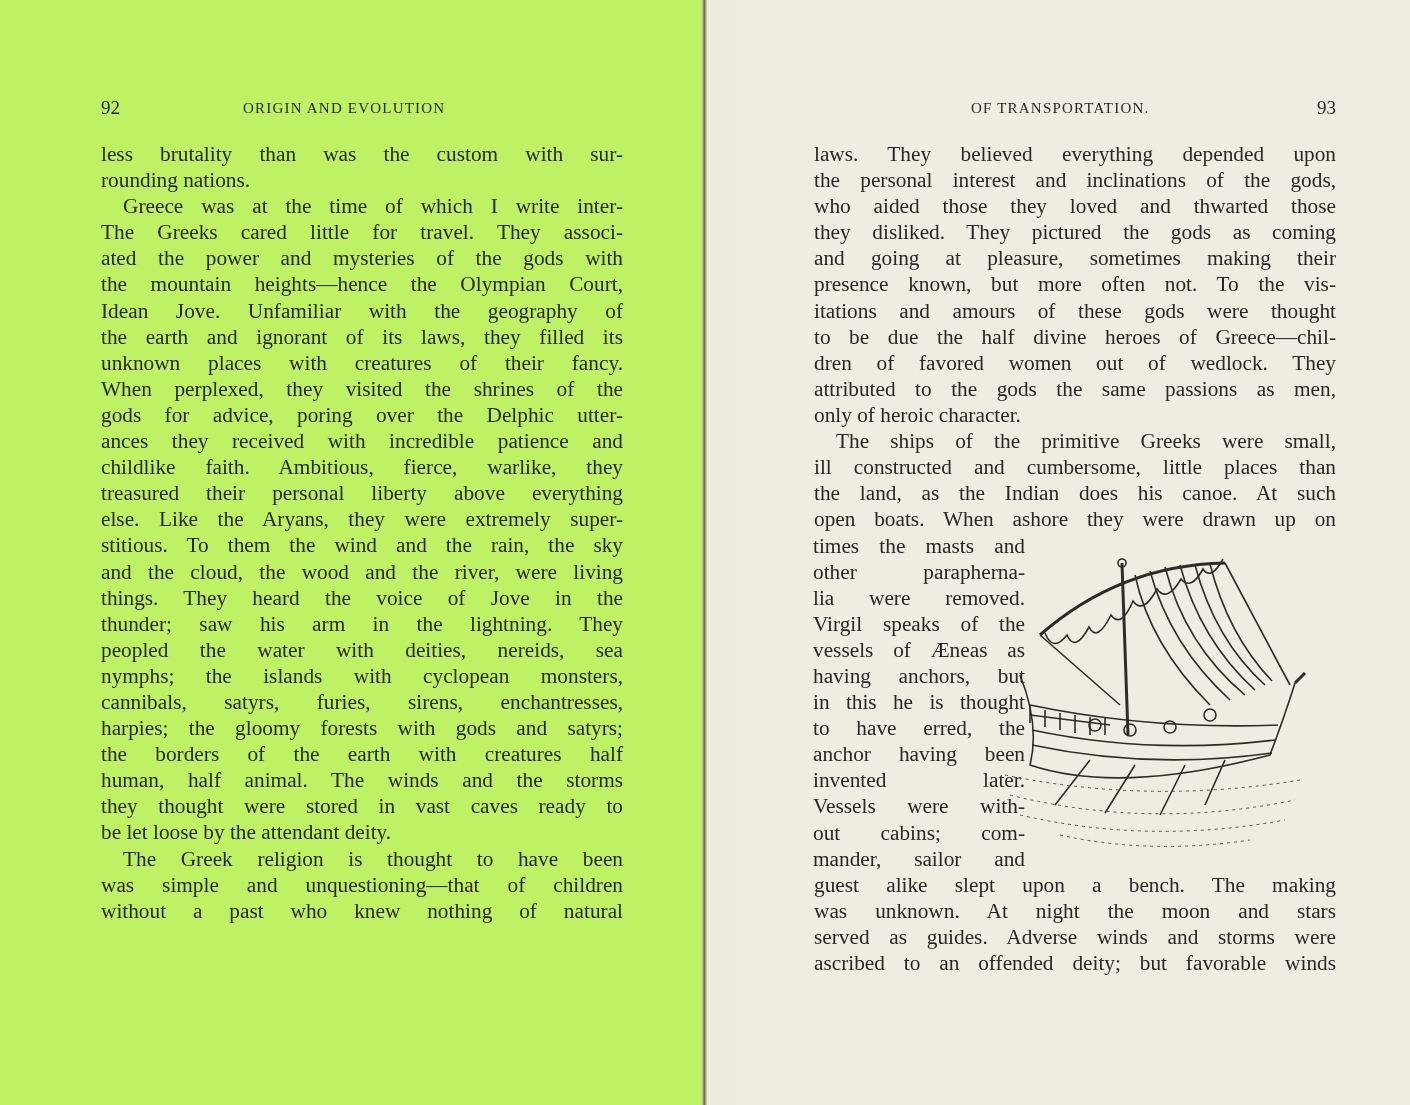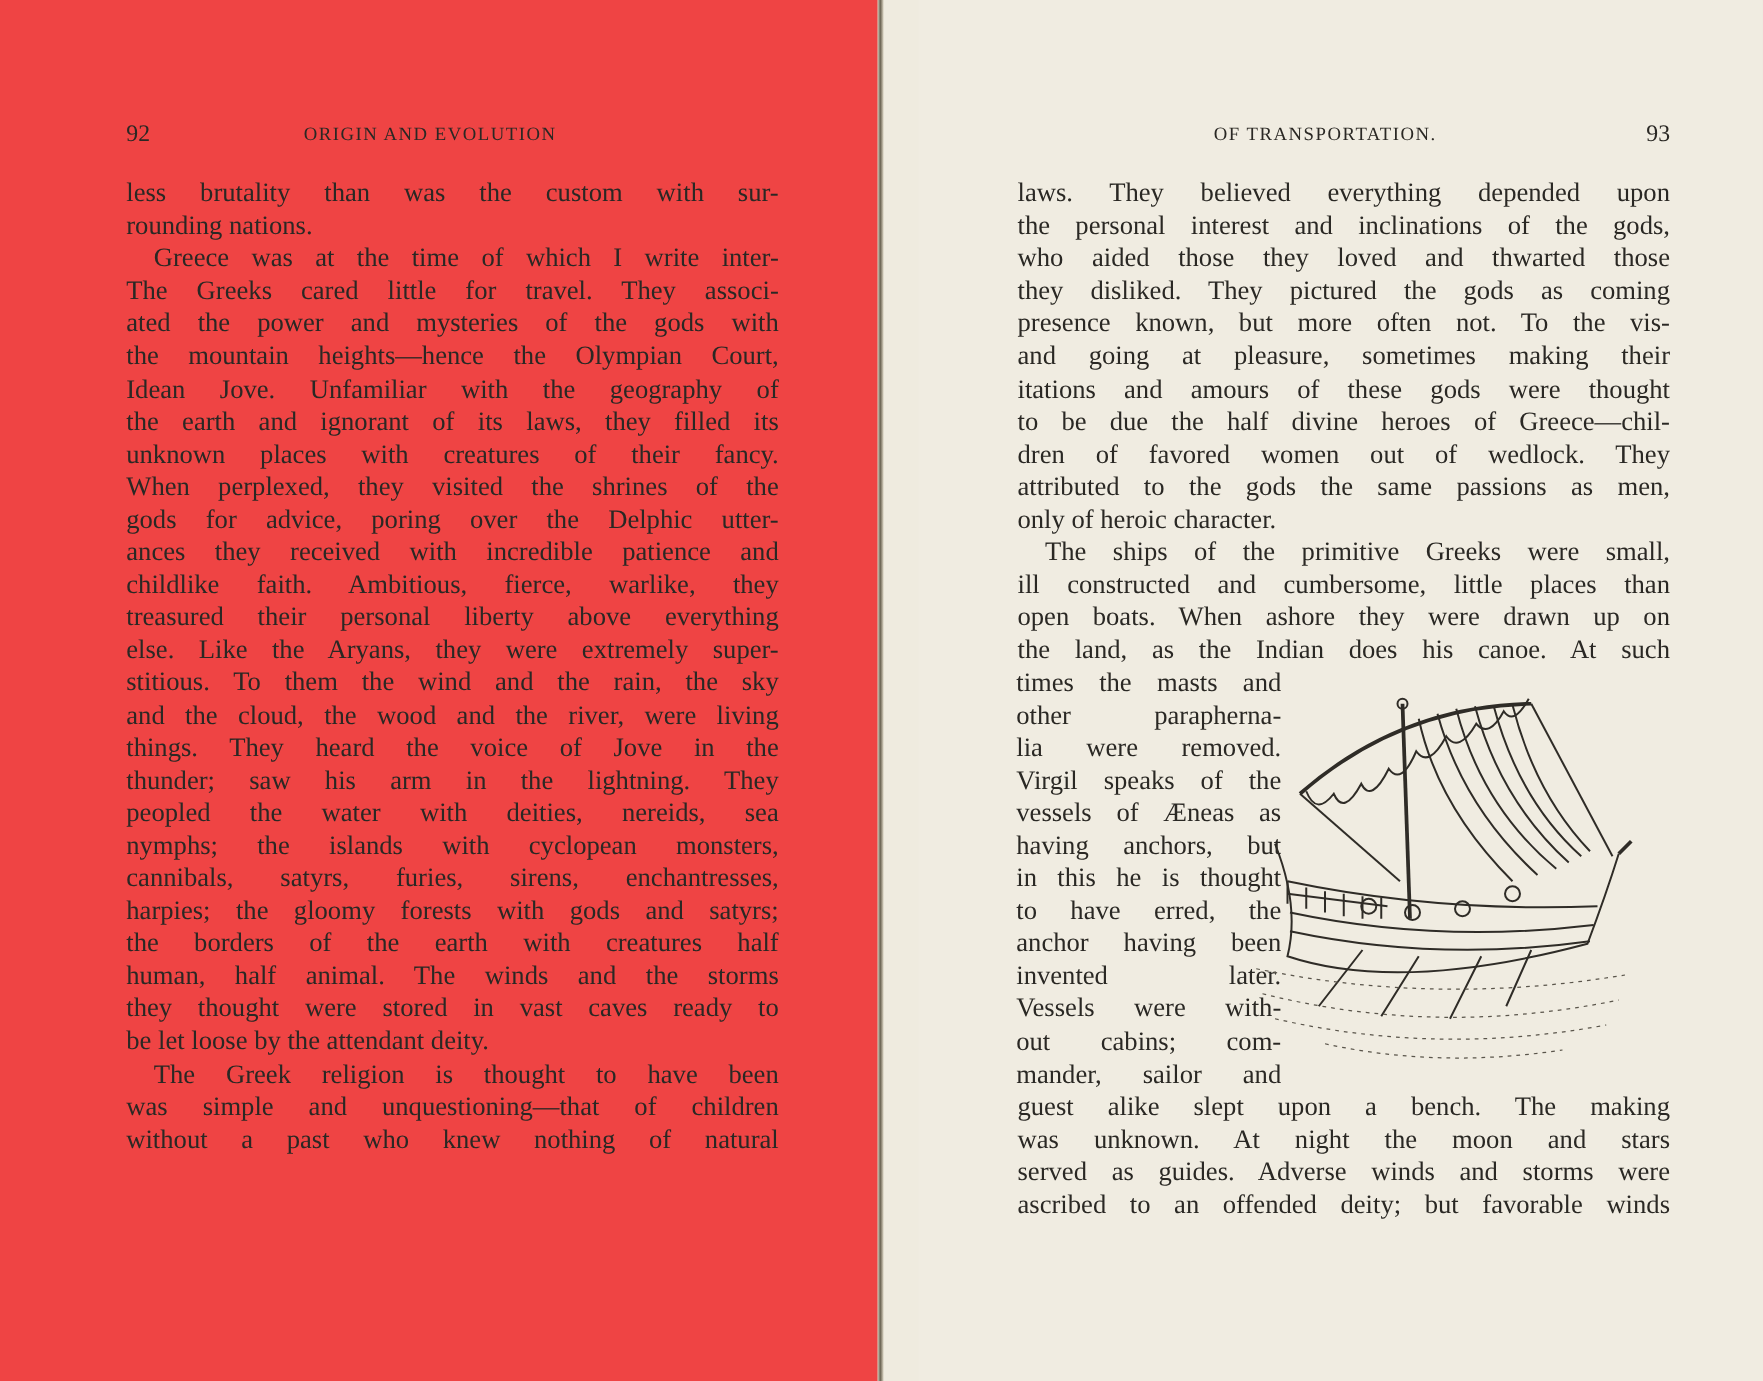--- a/index.html
+++ b/index.html
@@ -4,21 +4,21 @@
 <style>
   html, body { margin:0; padding:0; }
   body {
     width:1410px; height:1105px; overflow:hidden;
     background:#efebdf;
     font-family:"Liberation Serif", "DejaVu Serif", serif;
     color:#2a2824;
     position:relative;
   }
   .spread { position:absolute; left:0; top:0; width:1410px; height:1105px; }
-  .page-left { position:absolute; left:0; top:0; width:704px; height:1105px; background:#ef4444; }
+  .page-left { position:absolute; left:0; top:0; width:704px; height:1105px; background:#bef264; }
   .page-right { position:absolute; left:706px; top:0; width:704px; height:1105px; background:#f0ece1;margin-left:29px; }
   .gutter {
     position:absolute; left:702px; top:0; width:5px; height:1105px;
     background:linear-gradient(to right, #d9d3c2, #6b6454 45%, #8a8270 60%, #e3ddcd);
   }
   .running-head {
     position:absolute; top:96px; height:24px; font-size:17px; line-height:24px;
   }
   .folio { font-size:19px; }
   .head-title { letter-spacing:1.2px; font-size:15px; text-transform:uppercase; }
@@ -75,31 +75,31 @@
   <div class="gutter"></div>
 
   <div class="page-right">
     <span class="running-head head-title" style="left:236px;">OF TRANSPORTATION.</span>
     <span class="running-head folio" style="left:582px;">93</span>
     <div class="text-block" style="left:79px;" id="right-top">
         <span class="line">laws. They believed everything depended upon</span>
         <span class="line">the personal interest and inclinations of the gods,</span>
         <span class="line">who aided those they loved and thwarted those</span>
         <span class="line">they disliked. They pictured the gods as coming</span>
+        <span class="line">and going at pleasure, sometimes making their</span>
         <span class="line">presence known, but more often not. To the vis-</span>
-        <span class="line">and going at pleasure, sometimes making their</span>
         <span class="line">itations and amours of these gods were thought</span>
         <span class="line">to be due the half divine heroes of Greece—chil-</span>
         <span class="line">dren of favored women out of wedlock. They</span>
         <span class="line">attributed to the gods the same passions as men,</span>
         <span class="line last">only of heroic character.</span>
         <span class="line" style="padding-left: 22px;">The ships of the primitive Greeks were small,</span>
         <span class="line">ill constructed and cumbersome, little places than</span>
+        <span class="line">the land, as the Indian does his canoe. At such</span>
         <span class="line">open boats. When ashore they were drawn up on</span>
-        <span class="line">the land, as the Indian does his canoe. At such</span>
       </div>
     <div class="text-block float-col" style="left:78px; top:532.5px; width:212px;" id="right-narrow">
         <span class="line">times the masts and</span>
         <span class="line">other parapherna-</span>
         <span class="line">lia were removed.</span>
         <span class="line">Virgil speaks of the</span>
         <span class="line">vessels of Æneas as</span>
         <span class="line">having anchors, but</span>
         <span class="line">in this he is thought</span>
         <span class="line">to have erred, the</span>

